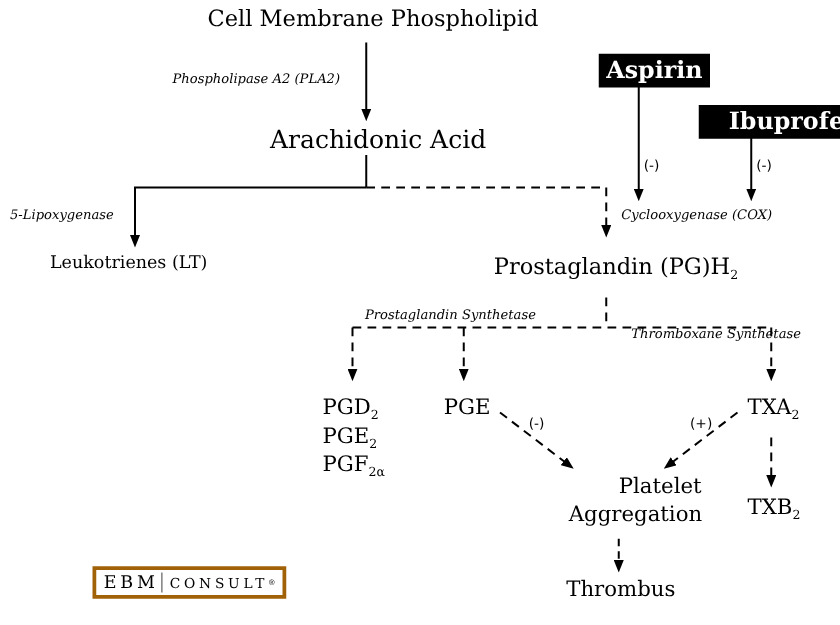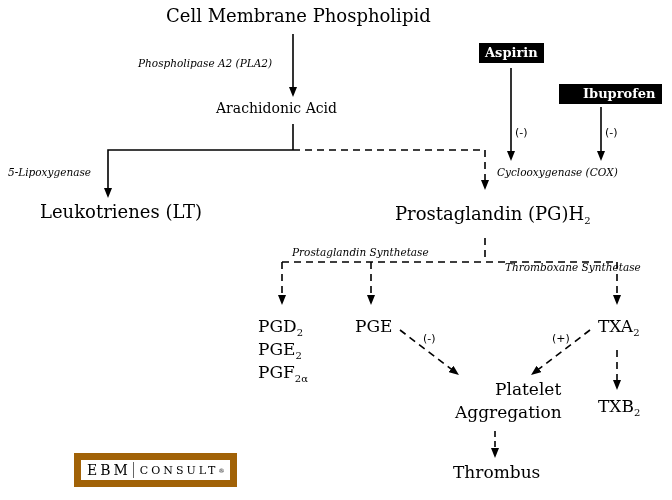--- a/index.html
+++ b/index.html
@@ -2,24 +2,24 @@
 <html><head>
   <meta charset="utf-8">
   <style>
     html, body { margin: 0; padding: 0; background: #ffffff; }
     body { width: 672px; height: 500px; position: relative; overflow: hidden;
            font-family: "DejaVu Serif", "Liberation Serif", serif; color: #000; }
     #diagram { position: absolute; left: 0; top: 0; }
     .node { position: absolute; white-space: nowrap; font-size: 17px; line-height: 1; }
     .node sub { font-size: 10px; vertical-align: -4px; }
     .enz { position: absolute; white-space: nowrap; font-size: 10.5px; font-style: italic; line-height: 1; }
-    .drug { position: absolute; background: #000; color: #fff; font-weight: bold; font-size: 13px;
+    .drug { position: absolute; background: #000; color: #fff; font-weight: bold; font-size: 19px;
             padding: 3px 6px; line-height: 1.1; }
     .sign { position: absolute; font-family: "DejaVu Sans", "Liberation Sans", sans-serif; font-size: 11px; line-height: 1; }
-    .logo { position: absolute; left: 74px; top: 453px; border: 7px solid #a16207; padding: 2px 6px 2px 6px;
+    .logo { position: absolute; left: 74px; top: 453px; border: 3px solid #a16207; padding: 2px 6px 2px 6px;
             font-size: 14px; letter-spacing: 3px; background:#fff; display:flex; align-items:center; }
     .logo .sep { display:inline-block; width:1px; height:16px; background:#666; margin:0 6px 0 2px; }
     .logo .consult { font-size: 11px; letter-spacing: 3px; }
     .logo .reg { font-size: 6px; vertical-align: 8px; letter-spacing:0; }
   </style>
 </head>
 <body>
 
 <svg id="diagram" width="672" height="500">
   <defs>
@@ -53,30 +53,30 @@
     <line x1="590" y1="330" x2="535" y2="372" stroke-dasharray="7,5" marker-end="url(#ah)"></line>
 
     <line x1="617" y1="350" x2="617" y2="385" stroke-dasharray="7,5" marker-end="url(#ah)"></line>
 
     <line x1="495" y1="431" x2="495" y2="453" stroke-dasharray="6,4" marker-end="url(#ah)"></line>
   </g>
 </svg>
 
 <div class="node" style="left:166px;top:7px;font-size:18px;">Cell Membrane Phospholipid</div>
 <div class="enz" style="left:138px;top:58px;">Phospholipase A2 (PLA2)</div>
-<div class="node" style="left:216px;top:101px;font-size:14px;">Arachidonic Acid</div>
+<div class="node" style="left:216px;top:101px;font-size:20px;">Arachidonic Acid</div>
 
 <div class="drug" style="left:479px;top:43px;">Aspirin</div>
 <div class="drug" style="left:559px;top:84px;padding-left:24px;">Ibuprofen</div>
 <div class="sign" style="left:515px;top:127px;">(-)</div>
 <div class="sign" style="left:605px;top:127px;">(-)</div>
 <div class="enz" style="left:497px;top:167px;">Cyclooxygenase (COX)</div>
 
 <div class="enz" style="left:8px;top:167px;">5-Lipoxygenase</div>
-<div class="node" style="left:40px;top:203px;font-size:18px;">Leukotrienes (LT)</div>
+<div class="node" style="left:40px;top:203px;font-size:14px;">Leukotrienes (LT)</div>
 
 <div class="node" style="left:395px;top:205px;font-size:18px;"><span>Prostaglandin (PG)H</span><sub>2</sub></div>
 
 <div class="enz" style="left:292px;top:247px;">Prostaglandin Synthetase</div>
 <div class="enz" style="left:505px;top:262px;">Thromboxane Synthetase</div>
 
 <div class="node" style="left:258px;top:318px;"><span>PGD</span><sub>2</sub></div>
 <div class="node" style="left:258px;top:341px;"><span>PGE</span><sub>2</sub></div>
 <div class="node" style="left:258px;top:364px;"><span>PGF</span><sub>2α</sub></div>
 <div class="node" style="left:355px;top:318px;">PGE</div>

